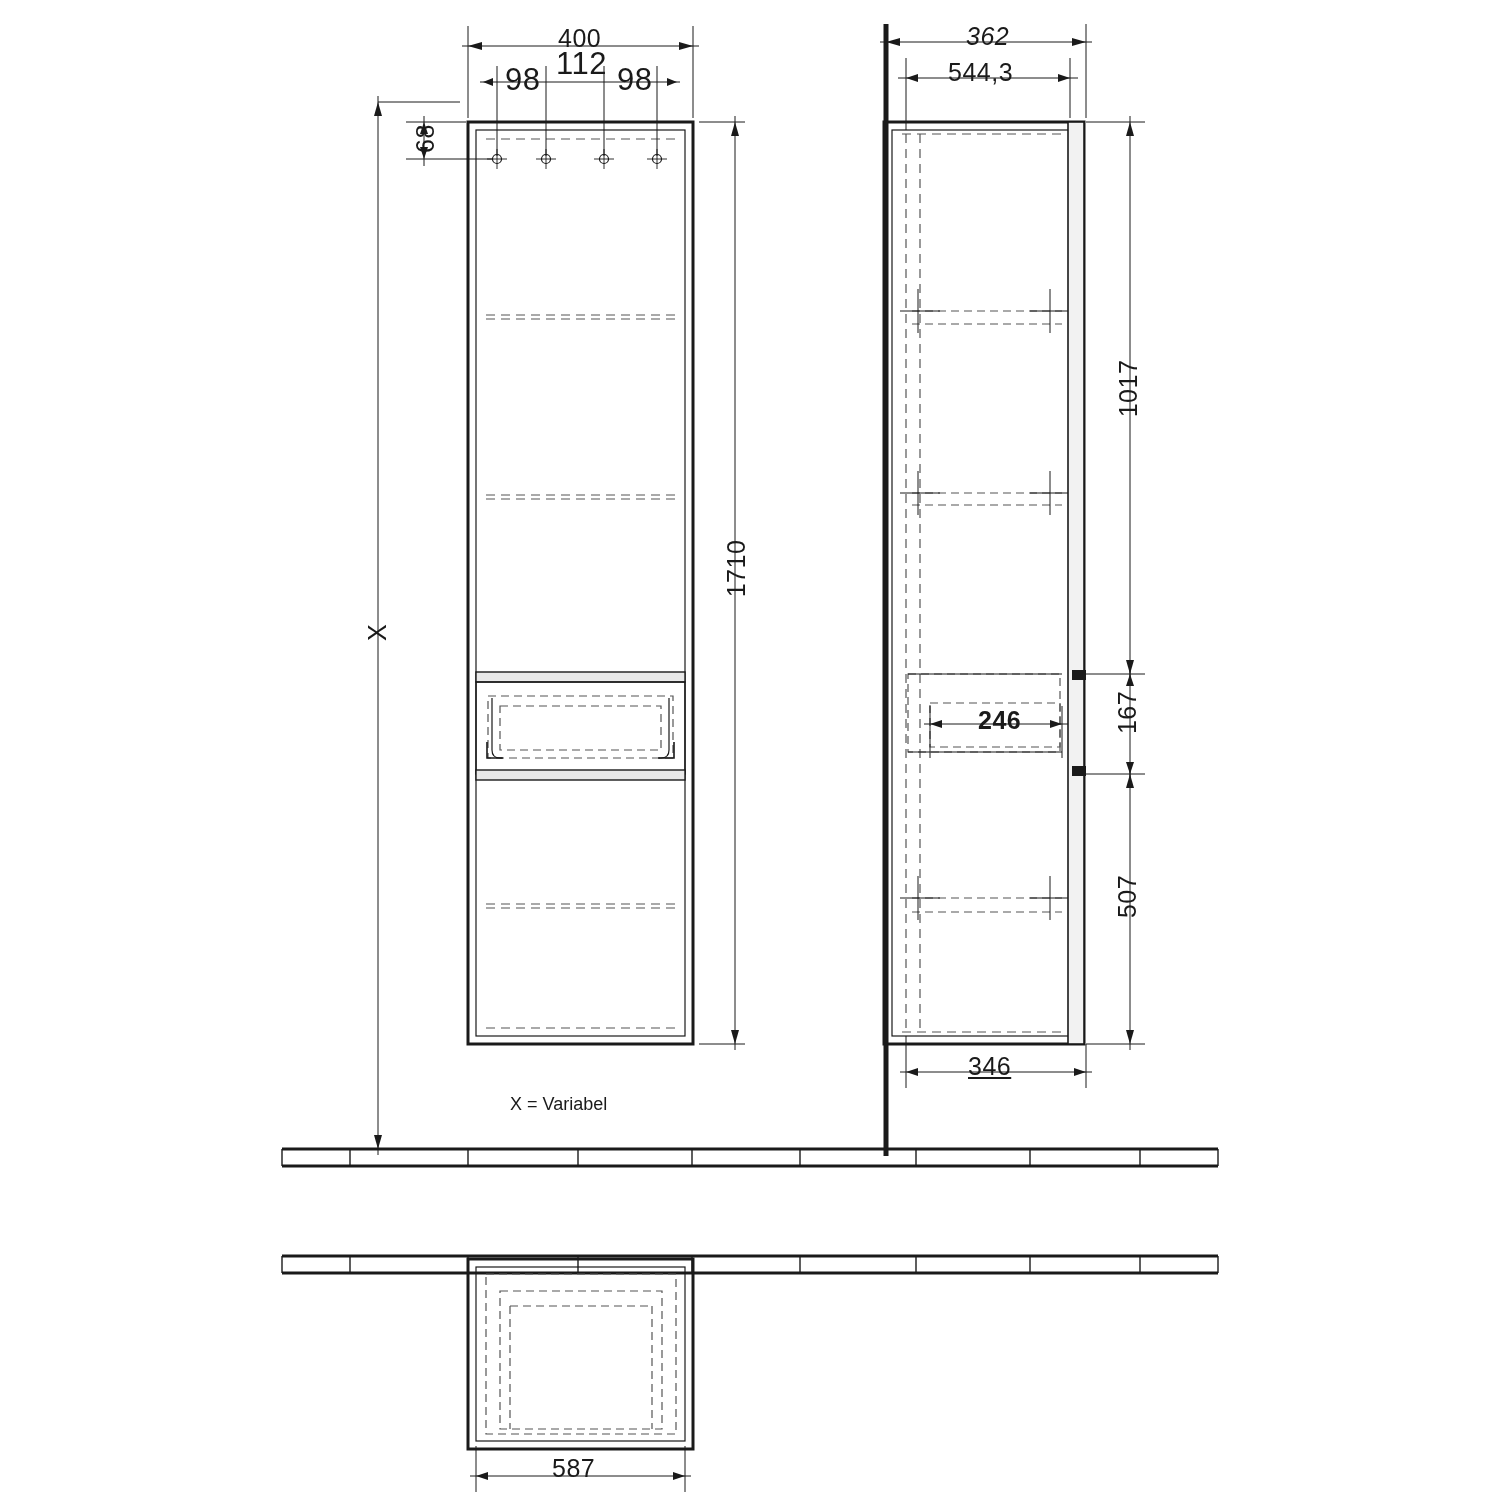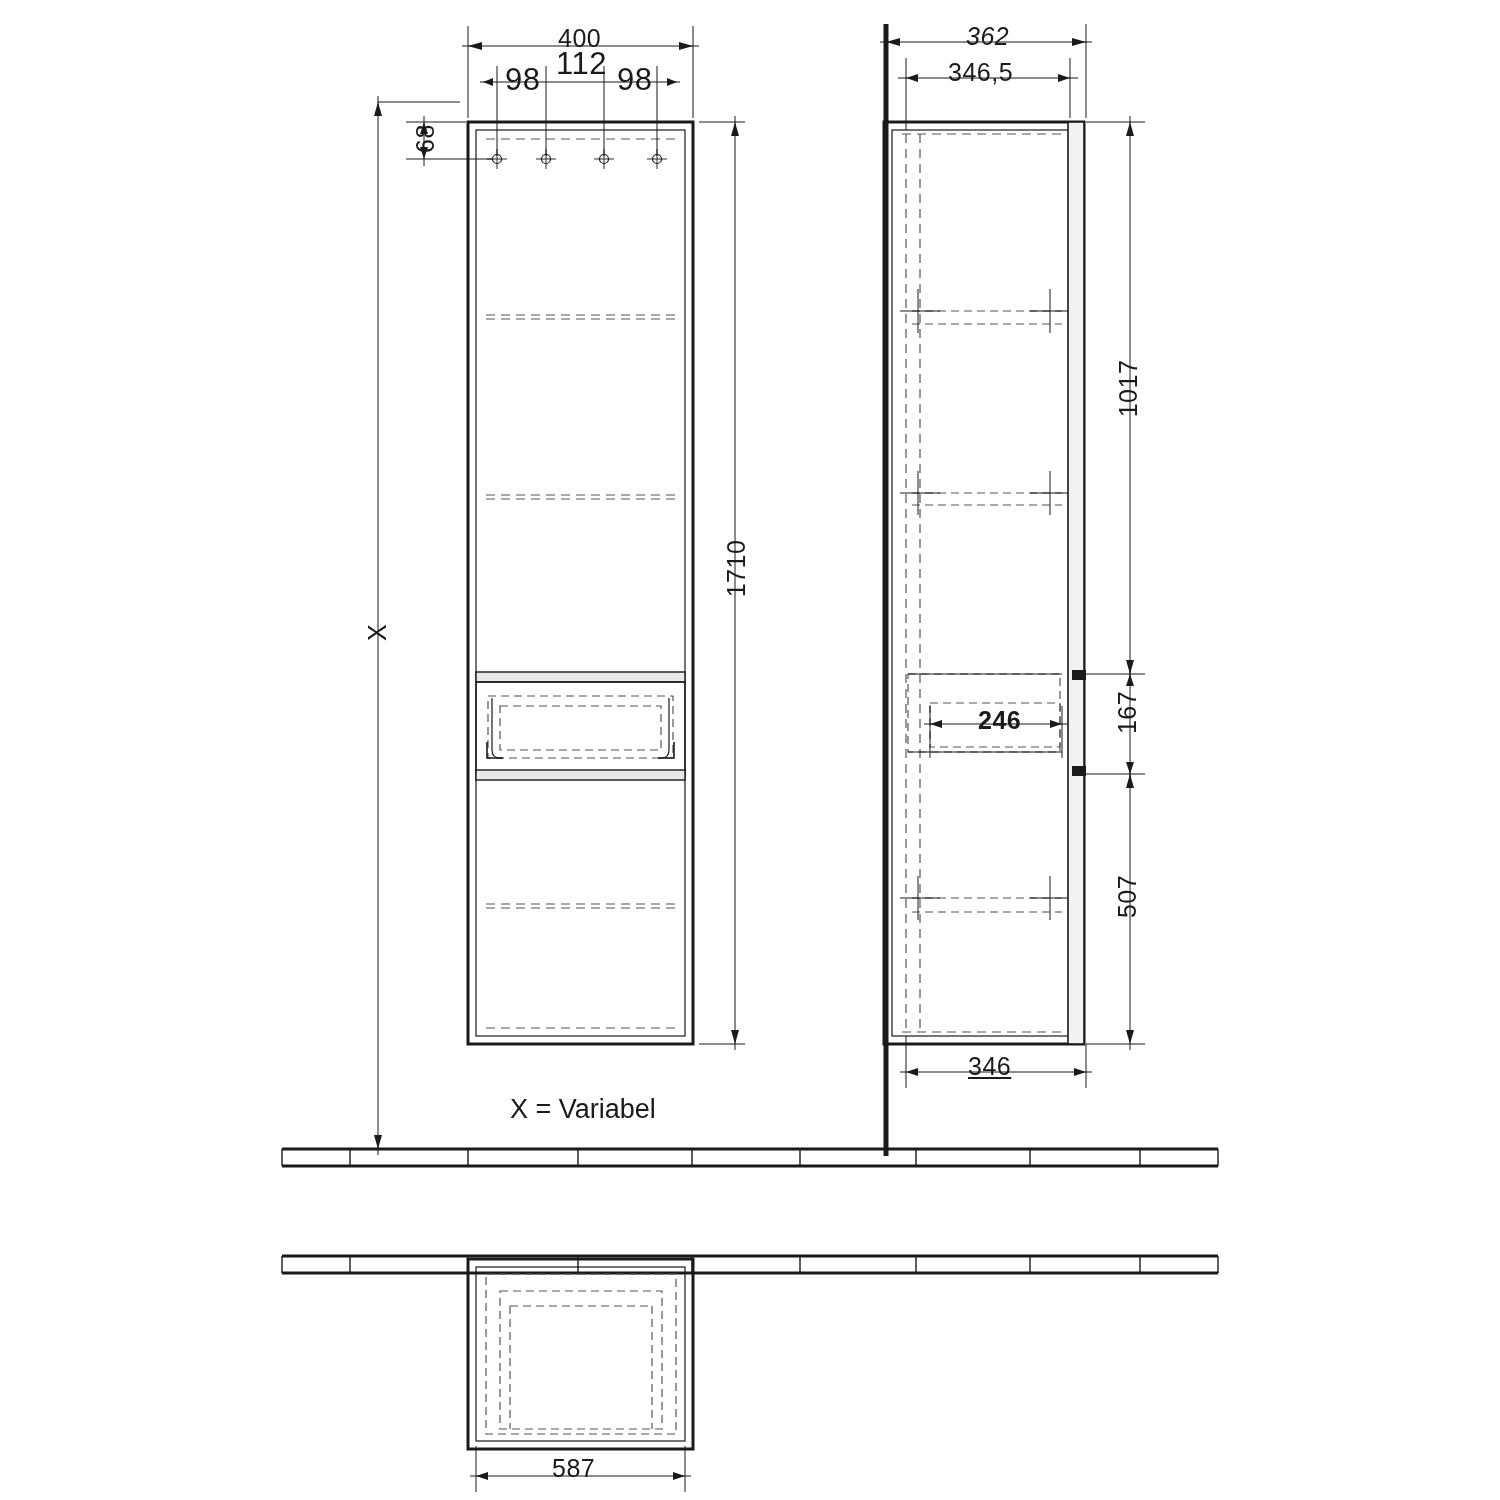--- a/index.html
+++ b/index.html
@@ -1,21 +1,21 @@
 <!DOCTYPE html>
 <html><head>
 <meta charset="utf-8">
 <style>
   html,body{margin:0;padding:0;background:#ffffff;}
   body{width:1500px;height:1500px;position:relative;font-family:"Liberation Sans",sans-serif;overflow:hidden;}
   #sheet{position:absolute;left:0;top:0;width:1500px;height:1500px;margin-top:6px;}
   .dim{position:absolute;font-size:25px;color:#1a1a1a;letter-spacing:0.5px;white-space:nowrap;}
   .dim.small{font-size:31px;}
   .rot{transform-origin:center center;transform:rotate(-90deg);}
-  .note{position:absolute;font-size:27px;color:#1a1a1a;white-space:nowrap;}
+  .note{position:absolute;font-size:18px;color:#1a1a1a;white-space:nowrap;}
   svg{position:absolute;left:0;top:0;}
 </style>
 </head>
 <body>
 
 <div id="sheet">
 
   <svg width="1500" height="1500" viewBox="0 0 1500 1500">
     <g stroke="#1a1a1a" fill="none" stroke-width="1.2">
 
@@ -248,21 +248,21 @@
   <div class="dim" style="left:558px;top:18px;">400</div>
   <div class="dim small" style="left:505px;top:56px;">98</div>
   <div class="dim small" style="left:556px;top:40px;">112</div>
   <div class="dim small" style="left:617px;top:56px;">98</div>
 
   <div class="dim rot" style="left:398px;top:118px;width:54px;text-align:center;">68</div>
   <div class="dim rot" style="left:706px;top:548px;width:60px;text-align:center;">1710</div>
   <div class="dim rot" style="left:352px;top:612px;width:50px;text-align:center;">X</div>
 
   <div class="dim" style="left:966px;top:16px;font-style:italic;">362</div>
-  <div class="dim" style="left:948px;top:52px;">346,5</div>
+  <div class="dim" style="left:948px;top:52px;">544,3</div>
   <div class="dim" style="left:968px;top:1046px;text-decoration:underline;">346</div>
 
   <div class="dim rot" style="left:1098px;top:368px;width:60px;text-align:center;">1017</div>
   <div class="dim rot" style="left:1100px;top:692px;width:55px;text-align:center;">167</div>
   <div class="dim rot" style="left:1100px;top:876px;width:55px;text-align:center;">507</div>
 
   <div class="dim" style="left:978px;top:700px;font-weight:bold;">246</div>
   <div class="dim" style="left:552px;top:1448px;">587</div>
 
   <div class="note" style="left:510px;top:1088px;">X = Variabel</div>

